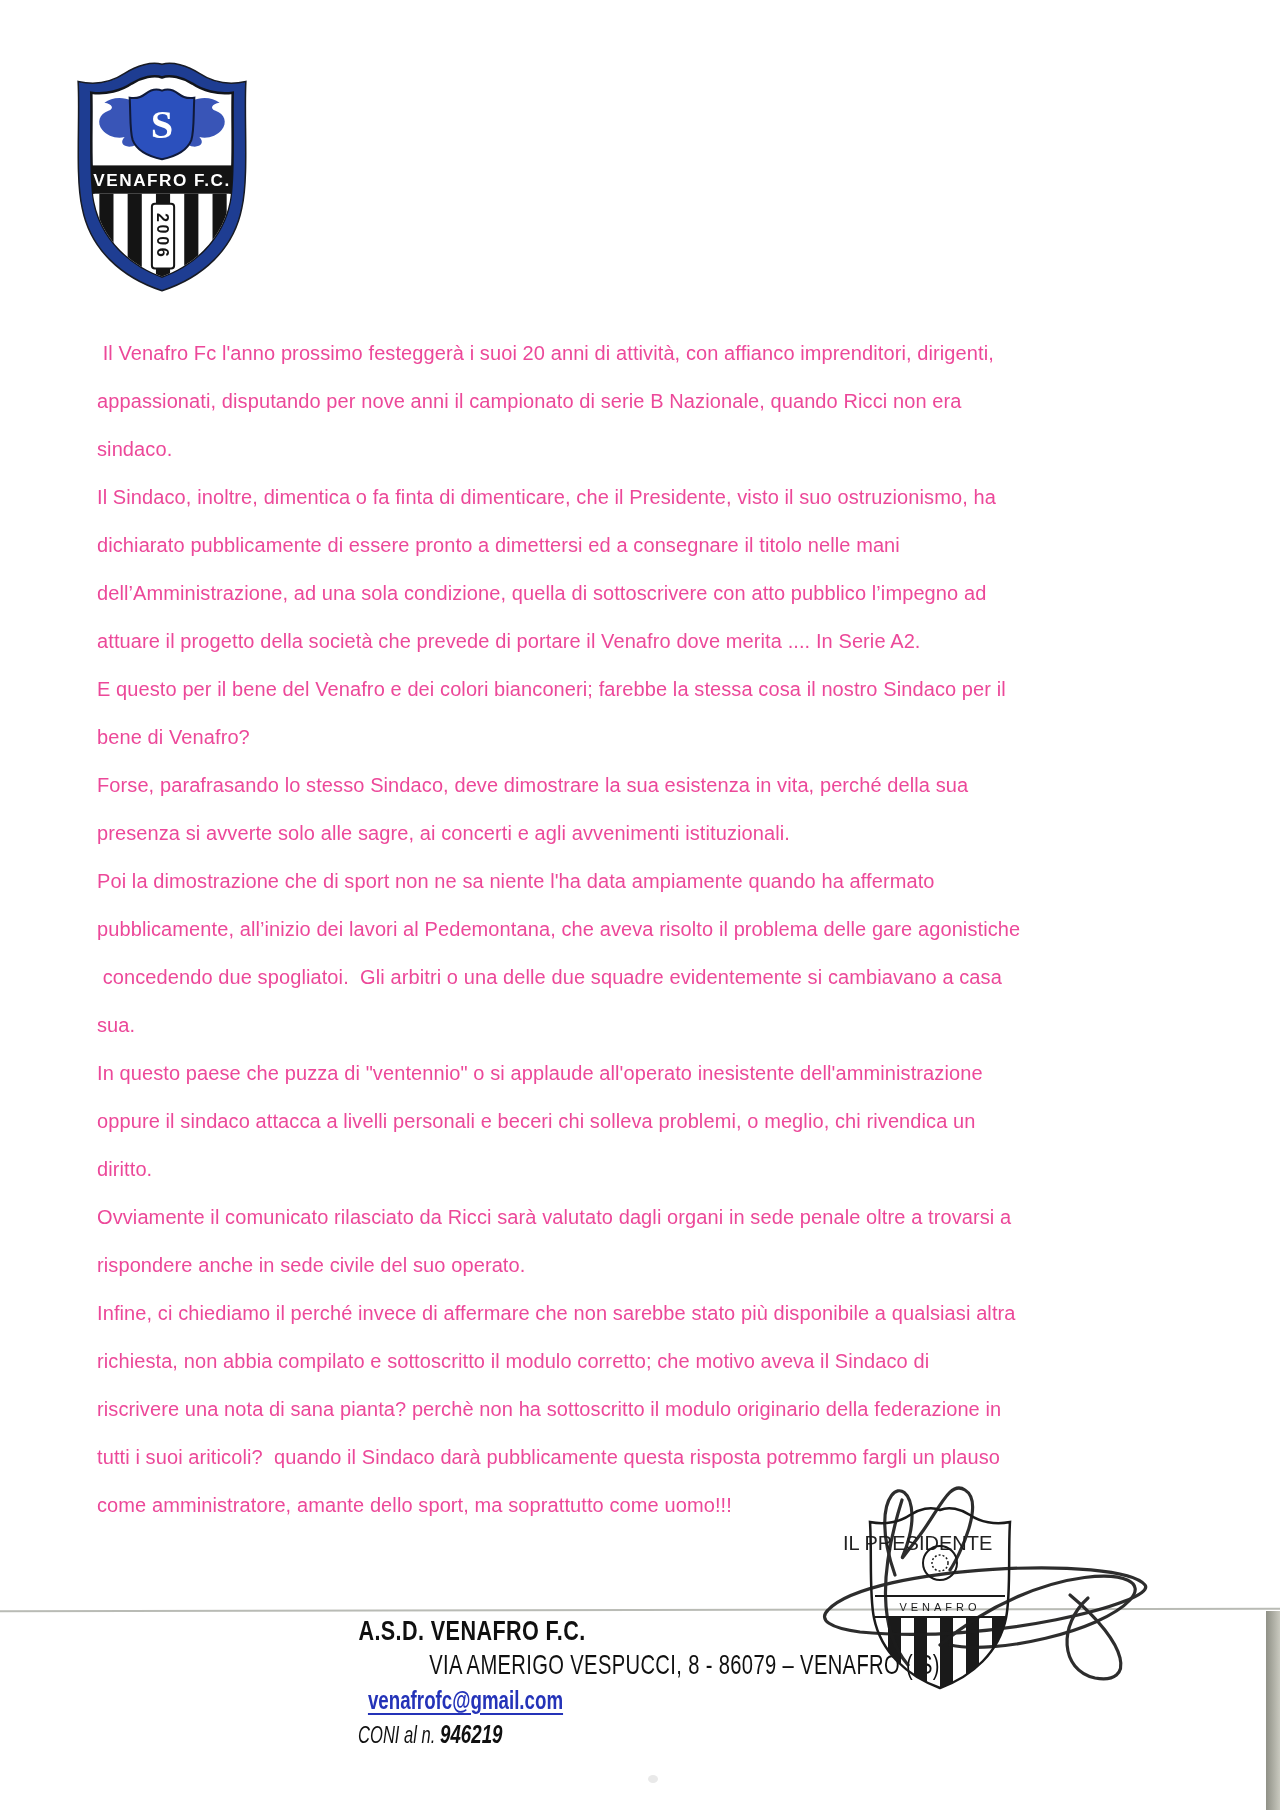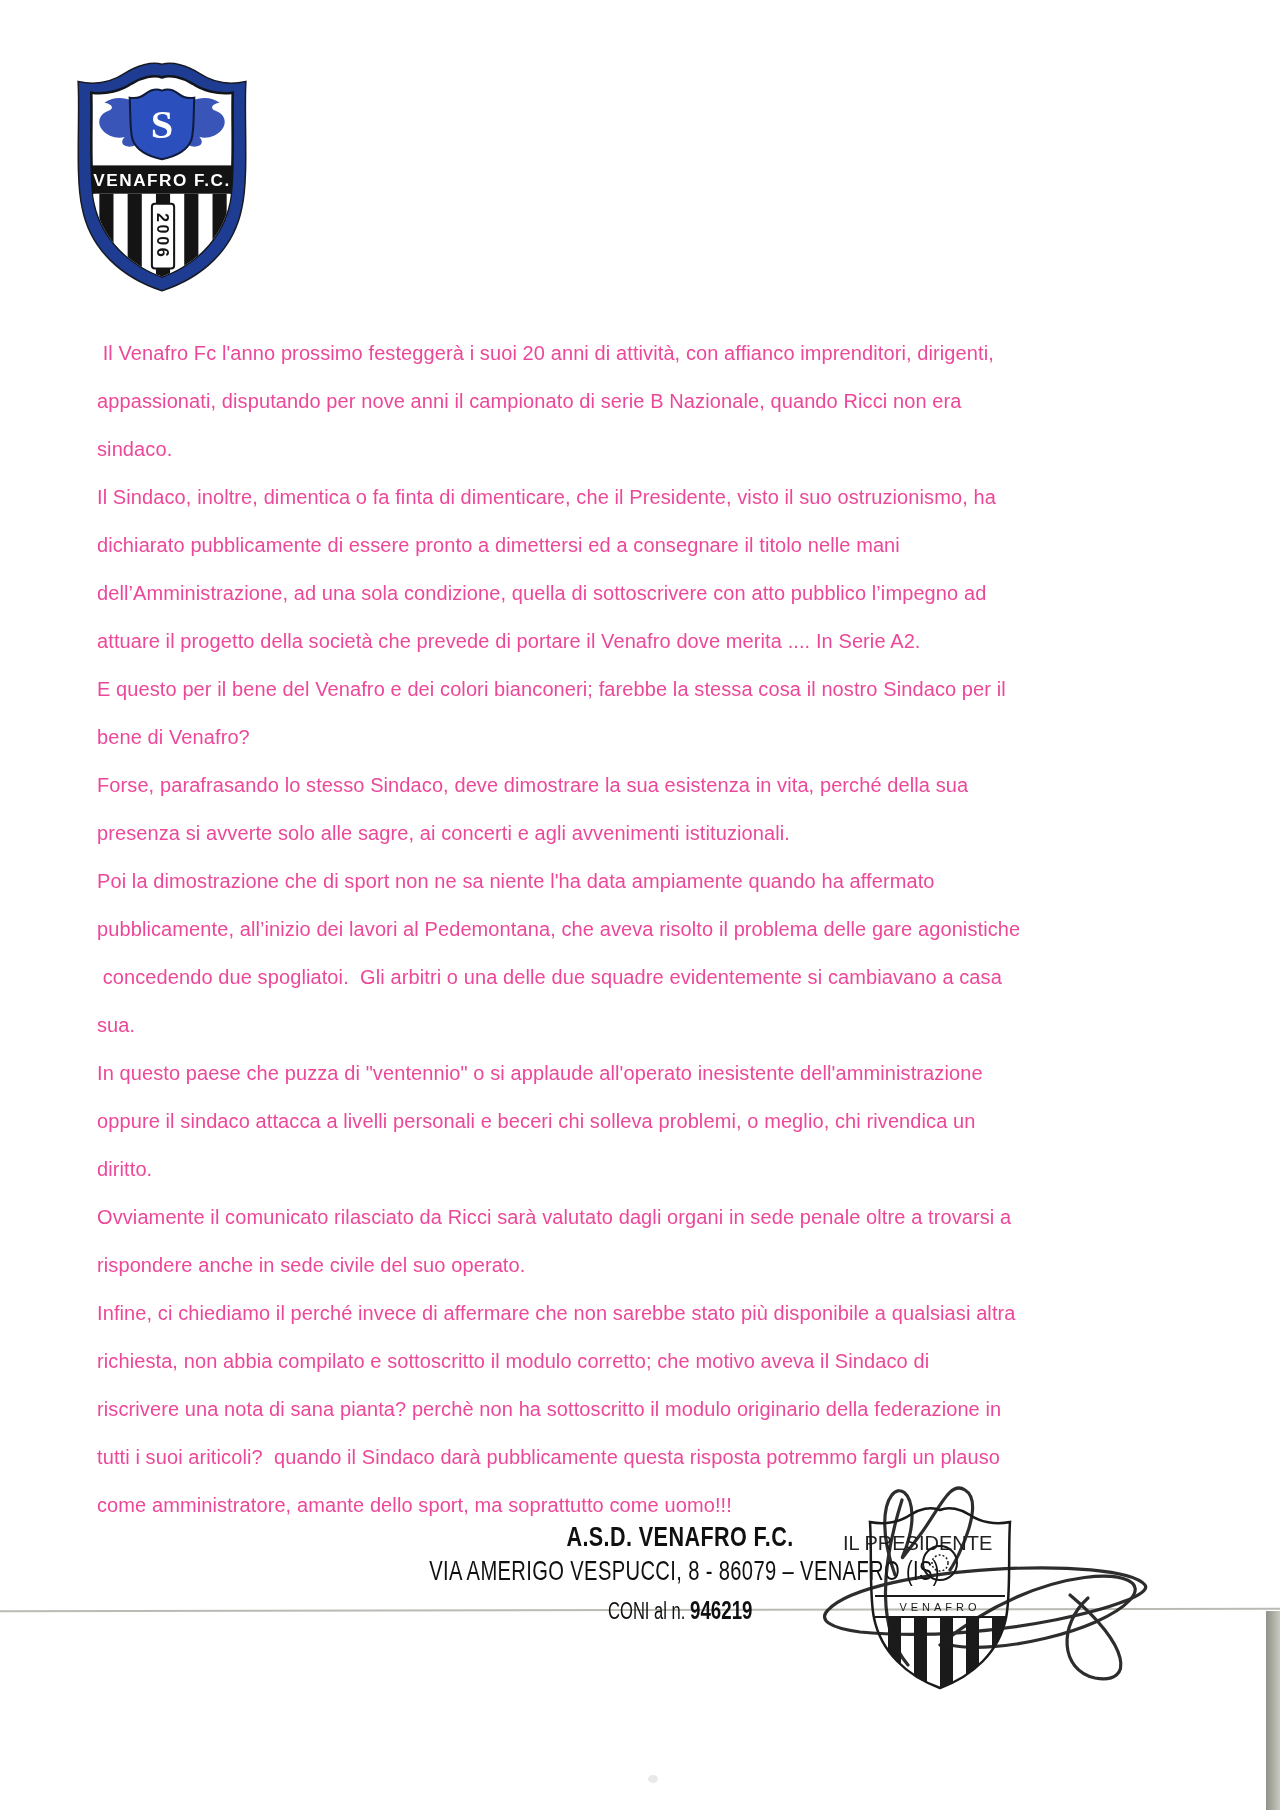--- a/index.html
+++ b/index.html
@@ -21,28 +21,28 @@
 
   
   .scan-line{position:absolute;left:0;top:1609px;width:1280px;height:2px;background:#b9bbb5;
              transform:rotate(-0.12deg);z-index:1;}
   .scan-shadow{position:absolute;left:1266px;top:1611px;width:14px;height:199px;
                background:linear-gradient(to right,#8f9086,#c9c9bf);z-index:1;}
   .scan-speck{position:absolute;left:648px;top:1775px;width:10px;height:8px;border-radius:50%;
               background:#e9e9e9;}
 
   
-  .footer{position:absolute;left:330px;top:1521px;width:700px;text-align:center;z-index:2;color:#101010;}
+  .footer{position:absolute;left:330px;top:1615px;width:700px;text-align:left;z-index:2;color:#101010;}
   .footer .cond{display:inline-block;transform:scaleX(.72);transform-origin:center;white-space:nowrap;}
   .f-org{font-size:27px;font-weight:800;letter-spacing:.5px;line-height:33px;}
   .f-org .cond{transform:scaleX(.8);}
   .f-addr{font-size:28px;font-weight:400;letter-spacing:.5px;line-height:34px;}
   .f-mail{font-size:26px;font-weight:700;line-height:36px;}
   .f-mail a{color:#2433b8;text-decoration:underline;text-decoration-thickness:2px;text-underline-offset:4px;cursor:pointer;}
-  .f-coni{font-size:23px;font-weight:400;line-height:44px;}
+  .f-coni{font-size:23px;font-weight:400;line-height:32px;font-style:italic;}
   .f-coni b{font-size:26px;font-weight:800;}
 </style>
 </head>
 <body>
 
 <div class="page">
 
   <svg class="crest" viewBox="0 0 190 235">
 
     <path d="M95 8 C85 5 70 9 58 17 C46 25 30 29 12 25 C14 60 9 120 16 150 C24 191 55 219 95 232 C135 219 166 191 174 150 C181 120 176 60 178 25 C160 29 144 25 132 17 C120 9 105 5 95 8 Z" fill="#1e3d92" stroke="#181b24" stroke-width="1.5"></path>
@@ -115,18 +115,21 @@
   <div class="scan-shadow"></div>
   <div class="scan-speck"></div>
 
   <div class="footer">
     <div class="f-org">
       <span class="cond">A.S.D. VENAFRO F.C.</span>
     </div>
     <div class="f-addr">
       <span class="cond">VIA AMERIGO VESPUCCI, 8 - 86079 – VENAFRO (IS)</span>
     </div>
+    <div class="f-mail">
+      <span class="cond"><a>venafrofc@gmail.com</a></span>
+    </div>
     <div class="f-coni">
       <span class="cond"><span>CONI al n.</span>&nbsp;<b>946219</b></span>
     </div>
   </div>
 
 </div>
 
 </body></html>

